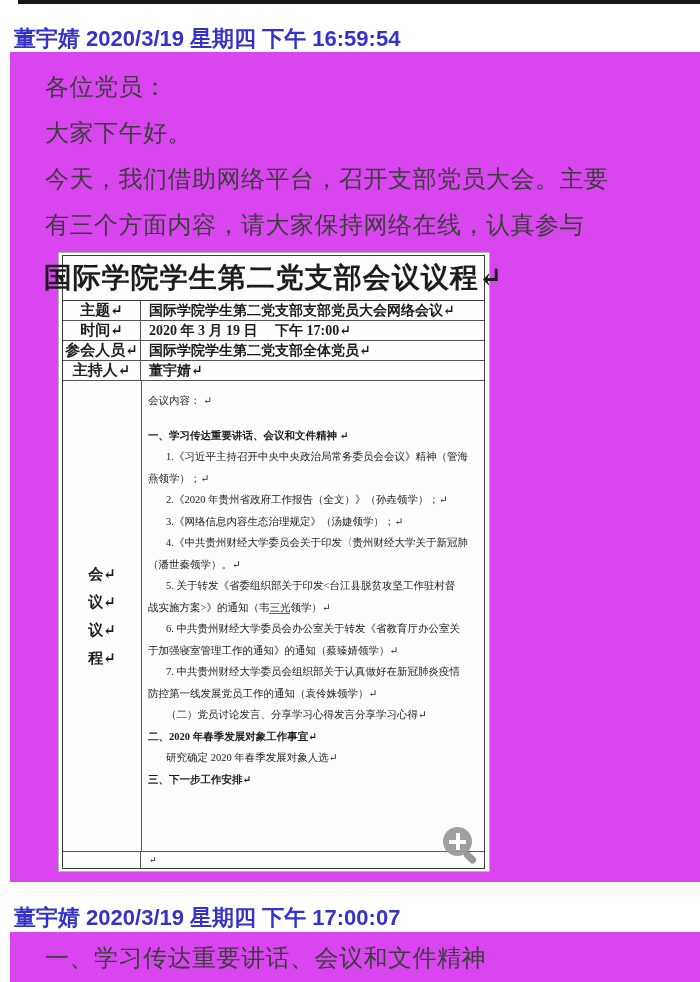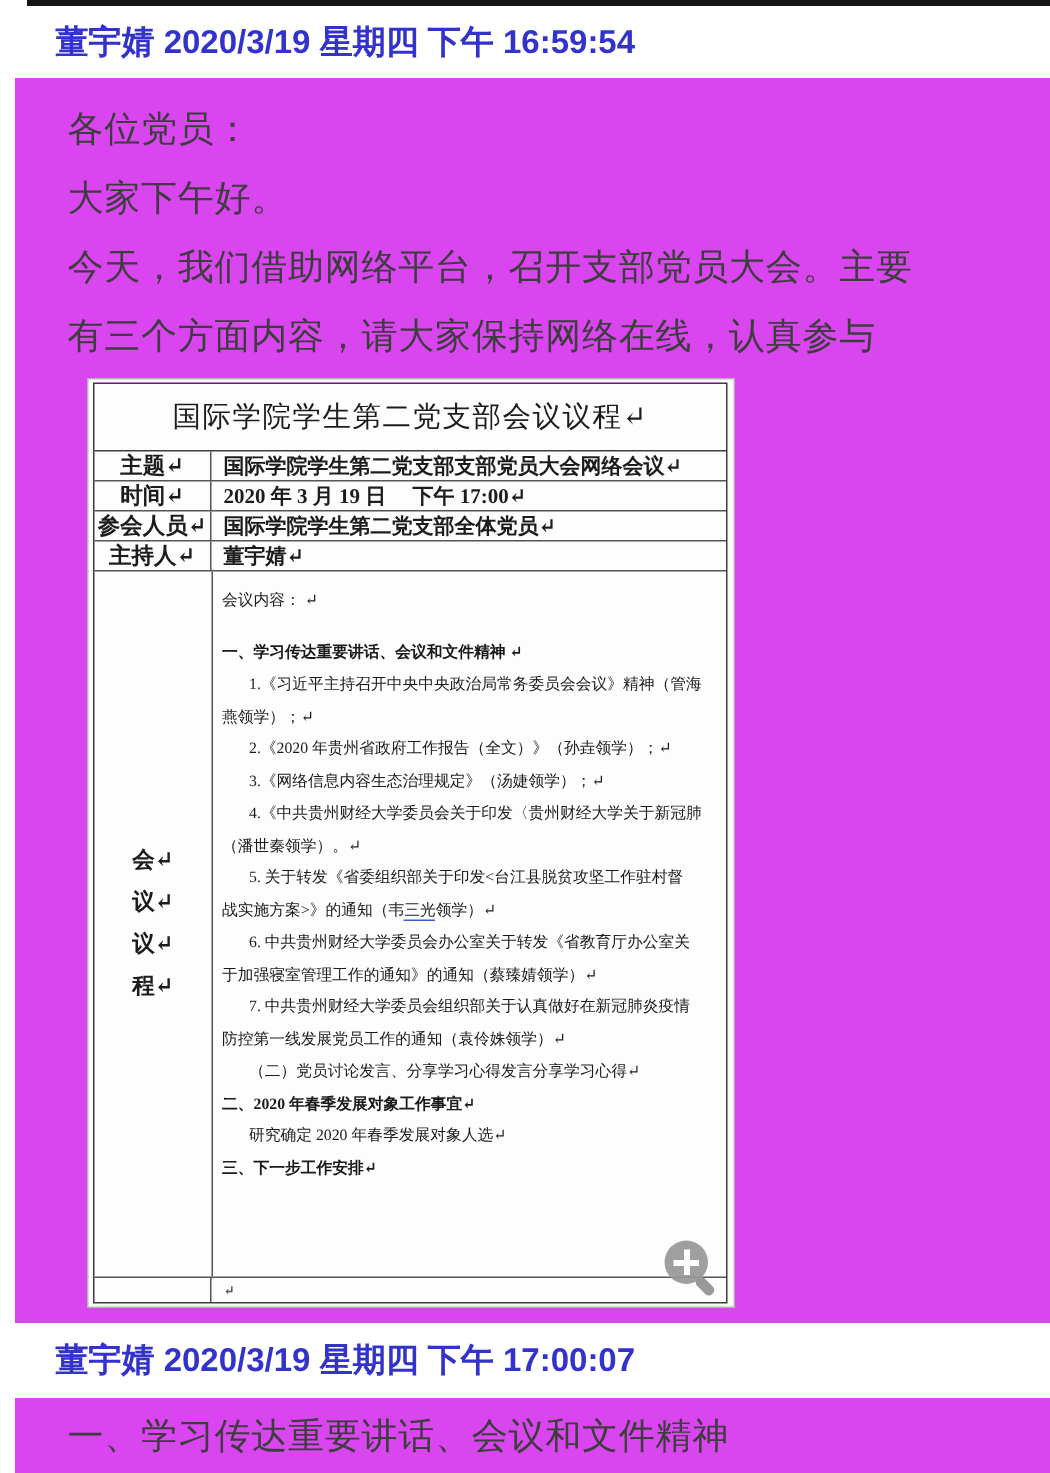--- a/index.html
+++ b/index.html
@@ -7,21 +7,21 @@
     width:700px;height:982px;position:relative;background:#ffffff;
     font-family:"Liberation Sans","DejaVu Sans",sans-serif;overflow:hidden;
   }
   
   .black-bar{position:absolute;top:0;left:18px;right:0;height:4px;background:#161616;}
 
   
   .strip{position:absolute;left:0;width:700px;background:#ffffff;}
   #strip1{top:4px;height:48px;}
   #strip2{top:882px;height:50px;}
-  .sender{color:#3333cc;font-size:22px;font-weight:bold;padding-left:37px;line-height:48px;white-space:nowrap;}
+  .sender{color:#3333cc;font-size:22px;font-weight:bold;padding-left:14px;line-height:48px;white-space:nowrap;margin-top:11px;}
   #strip2 .sender{line-height:50px;border-radius:17px;}
 
   
   .gray{position:absolute;left:10px;width:690px;background:#d946ef;}
   #gray1{top:52px;height:830px;}
   #gray2{top:932px;height:50px;}
   .msg-text{padding-top:12px;}
   .mline{font-size:24px;color:#3d3d3d;line-height:46px;padding-left:35px;letter-spacing:.5px;white-space:nowrap;}
   .mline.ind1{}
   #gray2 .mline{line-height:40px;padding-top:6px;}
@@ -32,21 +32,21 @@
     background:#fdfdfd;border:1px solid #b5b5b5;box-sizing:border-box;
     font-family:"Liberation Serif","DejaVu Serif",serif;color:#1c1c1c;cursor:pointer;
   }
   .t-wrap{
     position:absolute;left:3px;top:2px;right:4px;bottom:2px;
     border:1px solid #3c3c3c;display:flex;flex-direction:column;box-sizing:border-box;
   }
   .t-row{display:flex;border-bottom:1px solid #555;box-sizing:border-box;flex:none;}
   .t-title{
     height:44px;align-items:center;justify-content:center;display:flex;
-    font-size:19px;font-weight:normal;letter-spacing:1px;border-bottom:1px solid #3c3c3c;white-space:nowrap;
+    font-size:28px;font-weight:bold;letter-spacing:1px;border-bottom:1px solid #3c3c3c;white-space:nowrap;
   }
   .t-label{
     width:78px;flex:none;border-right:1px solid #555;display:flex;align-items:center;justify-content:center;
     font-weight:bold;font-size:15px;white-space:nowrap;box-sizing:border-box;
   }
   .t-value{flex:1;display:flex;align-items:center;padding-left:8px;font-size:14px;font-weight:600;white-space:nowrap;overflow:hidden;}
   .t-big{flex:1;display:flex;border-bottom:1px solid #555;min-height:0;}
   .v-label{
     width:78px;flex:none;border-right:1px solid #555;display:flex;flex-direction:column;
     align-items:center;justify-content:center;font-weight:bold;font-size:15px;line-height:28px;

